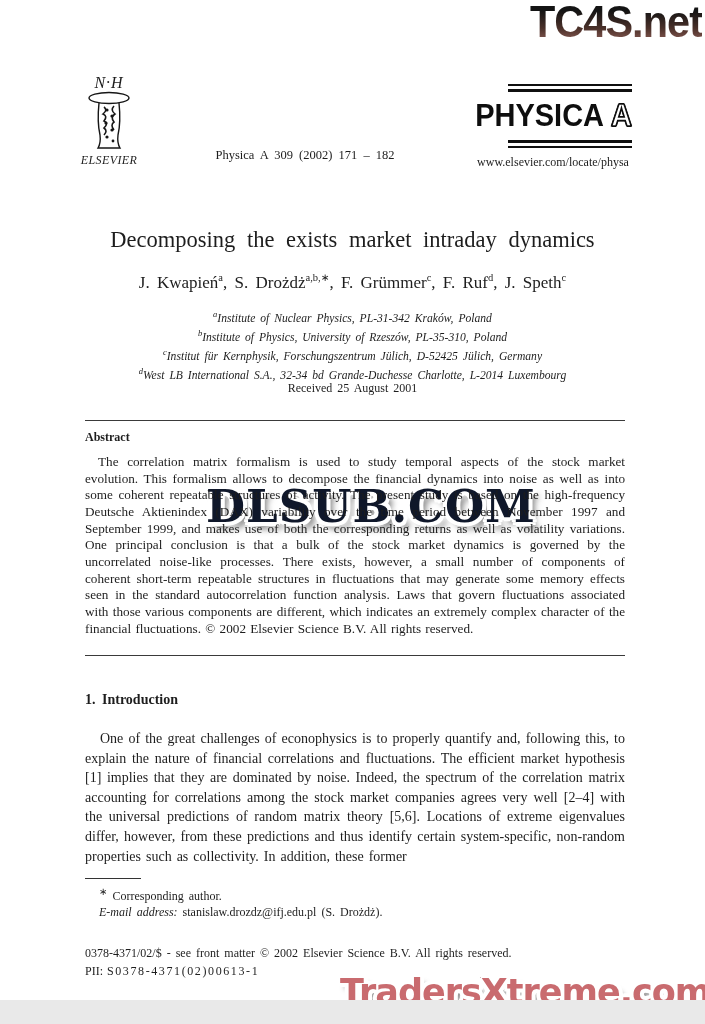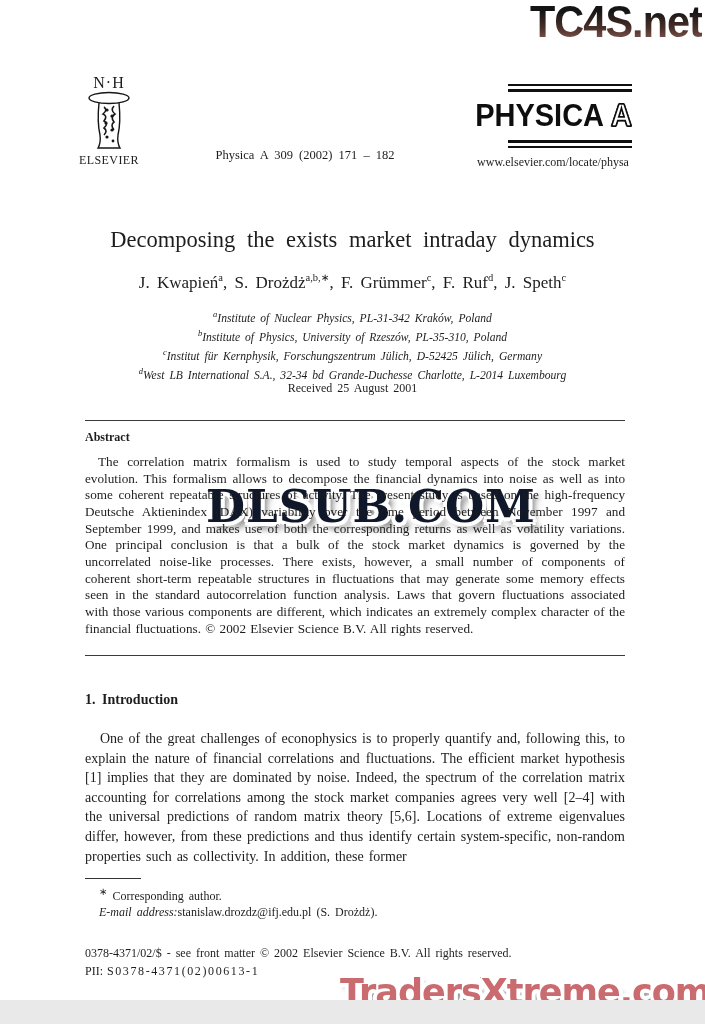--- a/index.html
+++ b/index.html
@@ -31,21 +31,21 @@
     font-family:"DejaVu Sans",sans-serif;font-weight:800;font-size:35px;letter-spacing:-1px;
     color:#c96b6f;white-space:nowrap;
     -webkit-text-stroke:2px #571b1f;paint-order:stroke fill;
     text-shadow:
       -3px -3px 0 #fff,3px -3px 0 #fff,-3px 3px 0 #fff,3px 3px 0 #fff,
       -4px 0 0 #fff,4px 0 0 #fff,0 -4px 0 #fff,0 4px 0 #fff,
       5px 6px 5px rgba(120,120,120,.9);
   }
 
   
-  .elsevier{left:76px;top:76px;width:66px;text-align:center;}
+  .elsevier{left:76px;top:76px;width:66px;text-align:center;font-style:italic;}
   .elsevier .nh{font-size:16px;letter-spacing:1px;line-height:14px;}
   .elsevier svg{display:block;margin:0 auto;}
   .elsevier .pub{font-size:12px;letter-spacing:.4px;margin-top:1px;}
   .jref{left:165px;top:148px;width:280px;text-align:center;font-size:12.5px;word-spacing:3px;}
   .physica{right:73px;top:84px;width:158px;}
   .rl{width:124px;margin-left:auto;}
   .rl .thin{height:2px;background:#101010;}
   .rl .thick{height:3px;background:#101010;margin-top:3px;}
   .rl.flip .thick{margin-top:0;}
   .rl.flip .thin{margin-top:3px;}
@@ -77,21 +77,21 @@
   .abs-text{left:85px;top:454px;width:540px;font-size:13.2px;line-height:16.65px;text-align:justify;text-indent:13px;word-spacing:1px;}
 
   .intro-head{left:85px;top:692px;font-weight:bold;font-size:14px;word-spacing:3px;}
   .intro-text{left:85px;top:729px;width:540px;font-size:14px;line-height:19.6px;text-align:justify;text-indent:15px;word-spacing:1.5px;}
 
   
   .fn-rule{left:85px;top:878px;width:56px;border-top:1.3px solid #333;height:0;}
   .fn1{left:85px;top:886px;width:540px;font-size:12px;padding-left:14px;box-sizing:border-box;word-spacing:2px;}
   .fn2{left:85px;top:905px;width:540px;font-size:12px;padding-left:14px;box-sizing:border-box;word-spacing:2px;}
   .fn2 .lbl{font-style:italic;}
-  .fn2 .val{}
+  .fn2 .val{margin-left:5px;}
   .issn{left:85px;top:946px;width:560px;font-size:12px;word-spacing:2px;}
   .pii{left:85px;top:964px;width:560px;font-size:12px;}
   .pii .code{letter-spacing:1.6px;margin-left:4px;}
 </style>
 </head>
 <body>
 
 <div class="page">
 
   <div class="abs wm-tc4s">TC4S.net</div>

